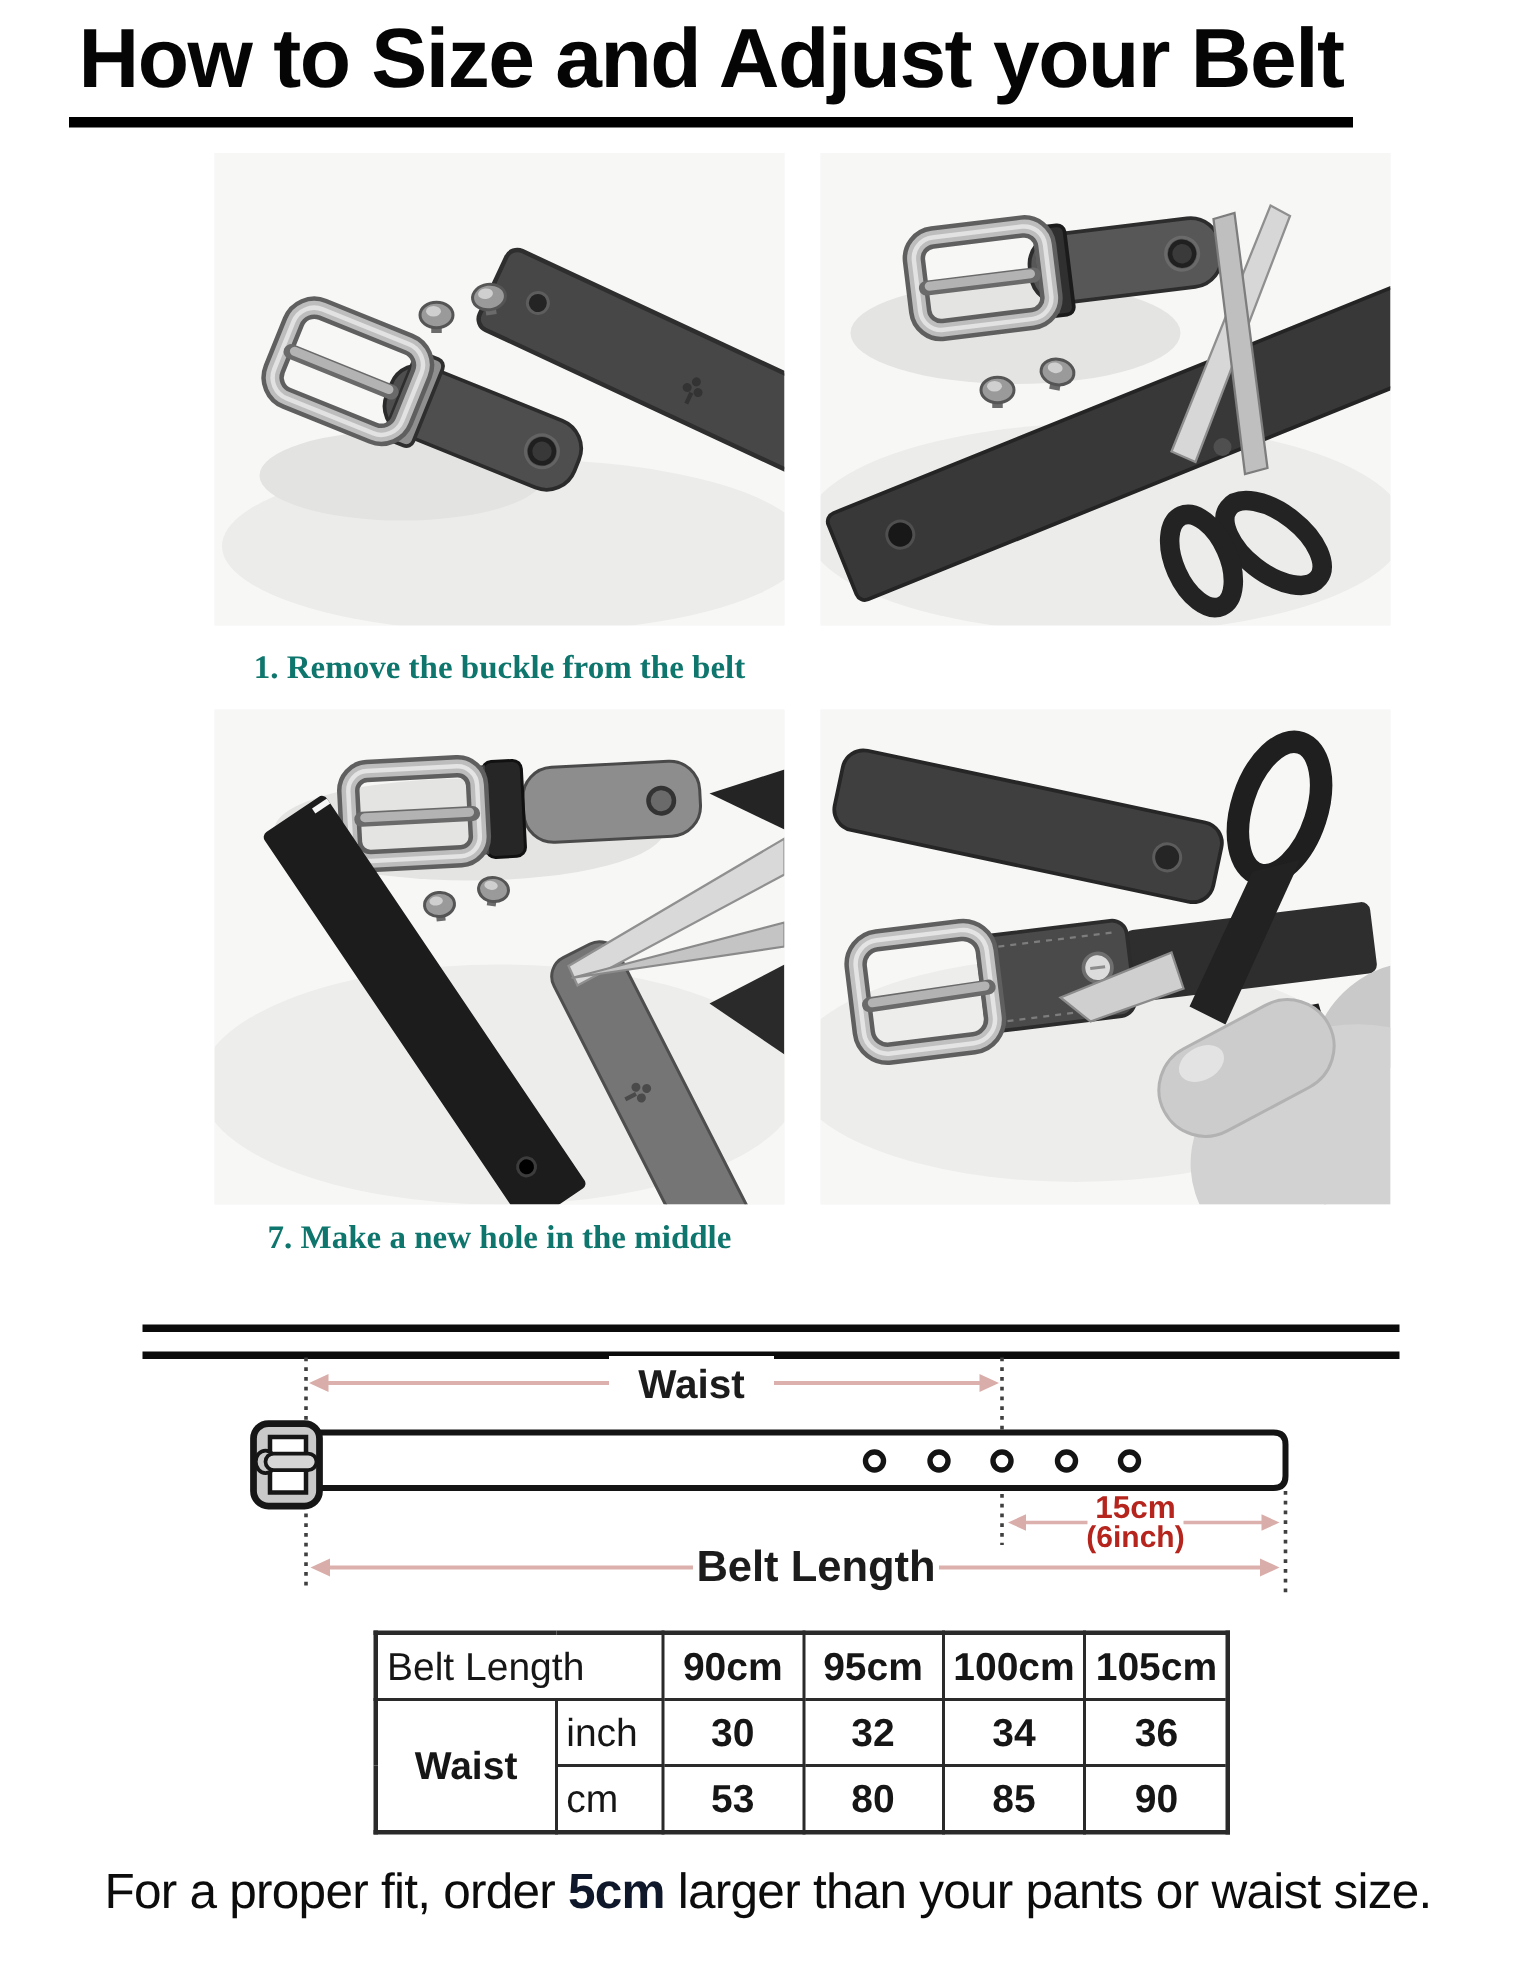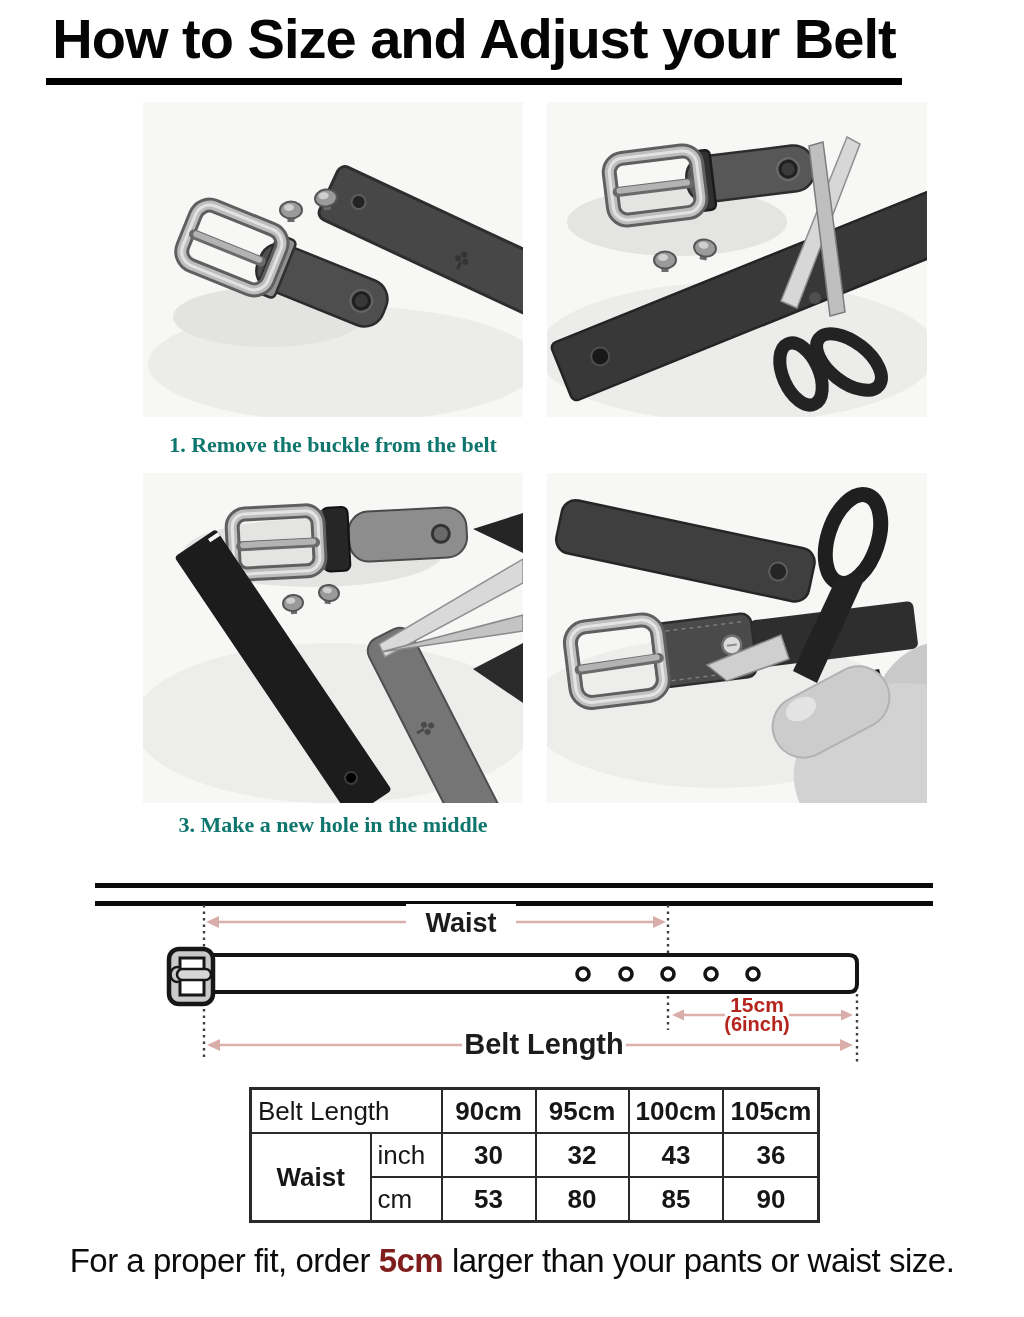--- a/index.html
+++ b/index.html
@@ -31,21 +31,21 @@
   .dim-red{font-family:"Liberation Sans","DejaVu Sans",sans-serif;font-weight:700;fill:#b5251d;}
   
   table.size{position:absolute;left:249px;top:1087px;border-collapse:collapse;table-layout:fixed;
         font-size:26px;color:#161616;background:#fff;border:3px solid #2a2a2a;}
   table.size td{border:2px solid #2a2a2a;height:42px;padding:0 6px;white-space:nowrap;}
   td.cl{text-align:left;padding-left:10px;}
   td.cc{text-align:center;font-weight:bold;}
   
   .footer{position:absolute;left:0;top:1242px;width:1024px;text-align:center;
         font-size:33px;letter-spacing:-0.5px;color:#0c0c0c;}
-  .footer .red{color:#7f1d1d;font-weight:700;}
+  .footer .red{color:#0f172a;font-weight:700;}
 </style>
 </head>
 <body>
 
 <div class="page">
 
   <div class="title-wrap">
     <h1>How to Size and Adjust your Belt</h1>
   </div>
 
@@ -213,21 +213,21 @@
         <rect x="222" y="210" width="124" height="62" rx="31" fill="#cccccc" stroke="#b2b2b2" stroke-width="2" transform="rotate(-28 280 240)"></rect>
         <ellipse cx="254" cy="236" rx="16" ry="11" fill="#e3e3e3" transform="rotate(-28 254 236)"></ellipse>
       </g>
     </svg>
   </div>
 
   <div class="caption c1">
     <div>1. Remove the buckle from the belt</div>
   </div>
   <div class="caption c3">
-    <div>3. Make a new hole in the middle</div>
+    <div>7. Make a new hole in the middle</div>
   </div>
   <div class="caption c4">
   </div>
 
   <div class="divider"></div>
 
   <svg class="diagram" viewBox="90 895 850 180">
 
     <g stroke="#3f3f3f" stroke-width="2.4" stroke-dasharray="2.5 4" fill="none">
       <line x1="204" y1="905" x2="204" y2="1058"></line>
@@ -292,21 +292,21 @@
       <td class="cc">90cm</td>
       <td class="cc">95cm</td>
       <td class="cc">100cm</td>
       <td class="cc">105cm</td>
     </tr>
     <tr>
       <td rowspan="2" class="cc">Waist</td>
       <td class="cl">inch</td>
       <td class="cc">30</td>
       <td class="cc">32</td>
-      <td class="cc">43</td>
+      <td class="cc">34</td>
       <td class="cc">36</td>
     </tr>
     <tr>
       <td class="cl">cm</td>
       <td class="cc">53</td>
       <td class="cc">80</td>
       <td class="cc">85</td>
       <td class="cc">90</td>
     </tr>
   </tbody>

